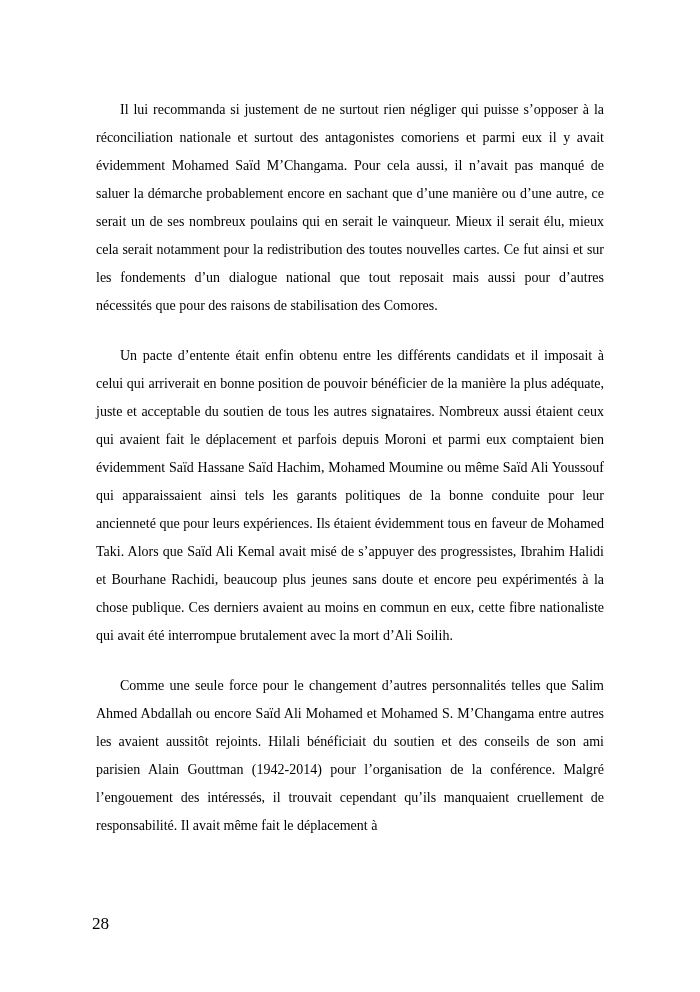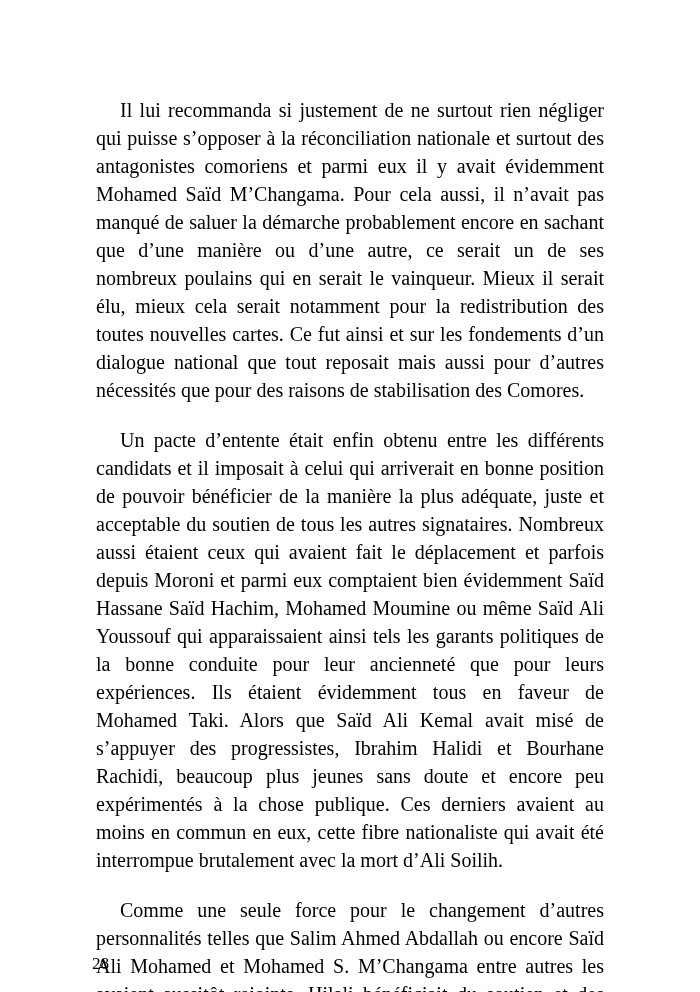--- a/index.html
+++ b/index.html
@@ -25,37 +25,37 @@
 
   .text-block {
     position: absolute;
     left: 96px;
     top: 96px;
     width: 508px;
   }
 
   .paragraph {
     margin: 0 0 22px 0;
-    font-size: 20px;
+    font-size: 14px;
     line-height: 28px;
     text-align: justify;
     text-justify: inter-word;
     text-indent: 24px;
     hyphens: none;
     word-spacing: 0px;
   }
 
   .paragraph:last-of-type {
     margin-bottom: 0;
   }
 
   .page-number {
     position: absolute;
     left: 92px;
-    top: 950px;
+    top: 910px;
     font-size: 17.2px;
     line-height: 28px;
     text-align: left;
   }
 </style>
 </head>
 <body>
 
 <div class="page">
 

